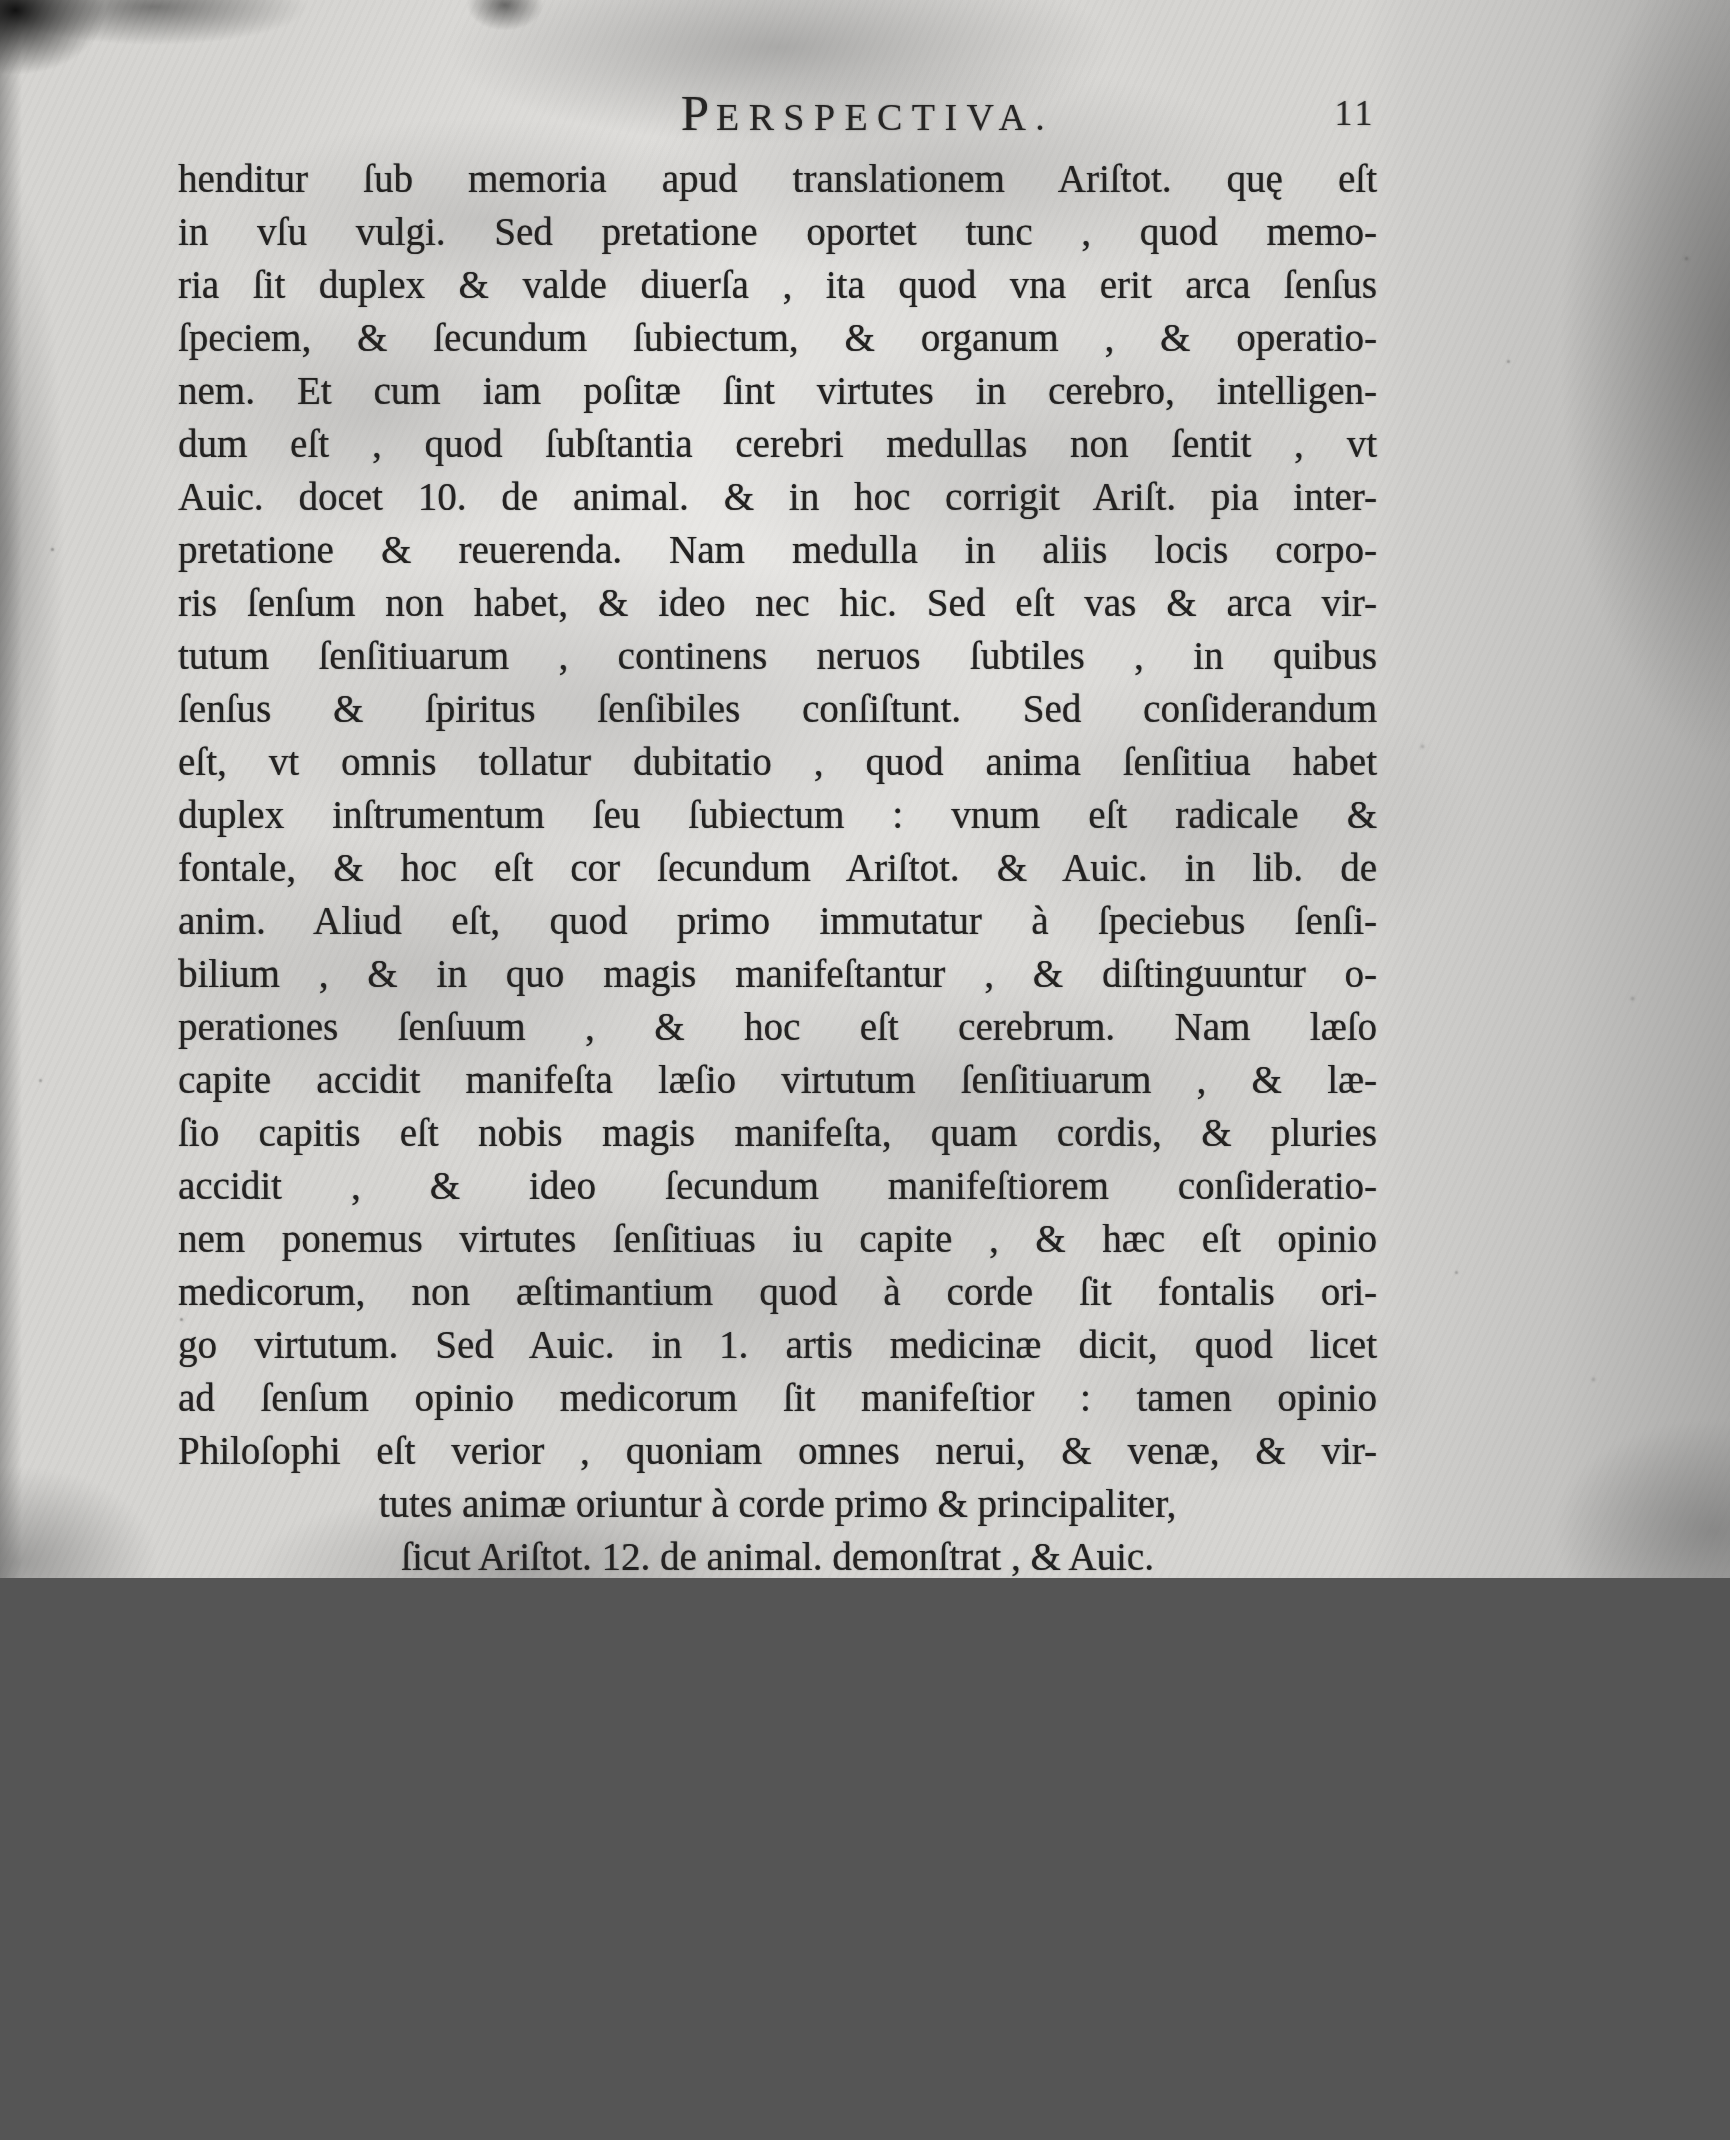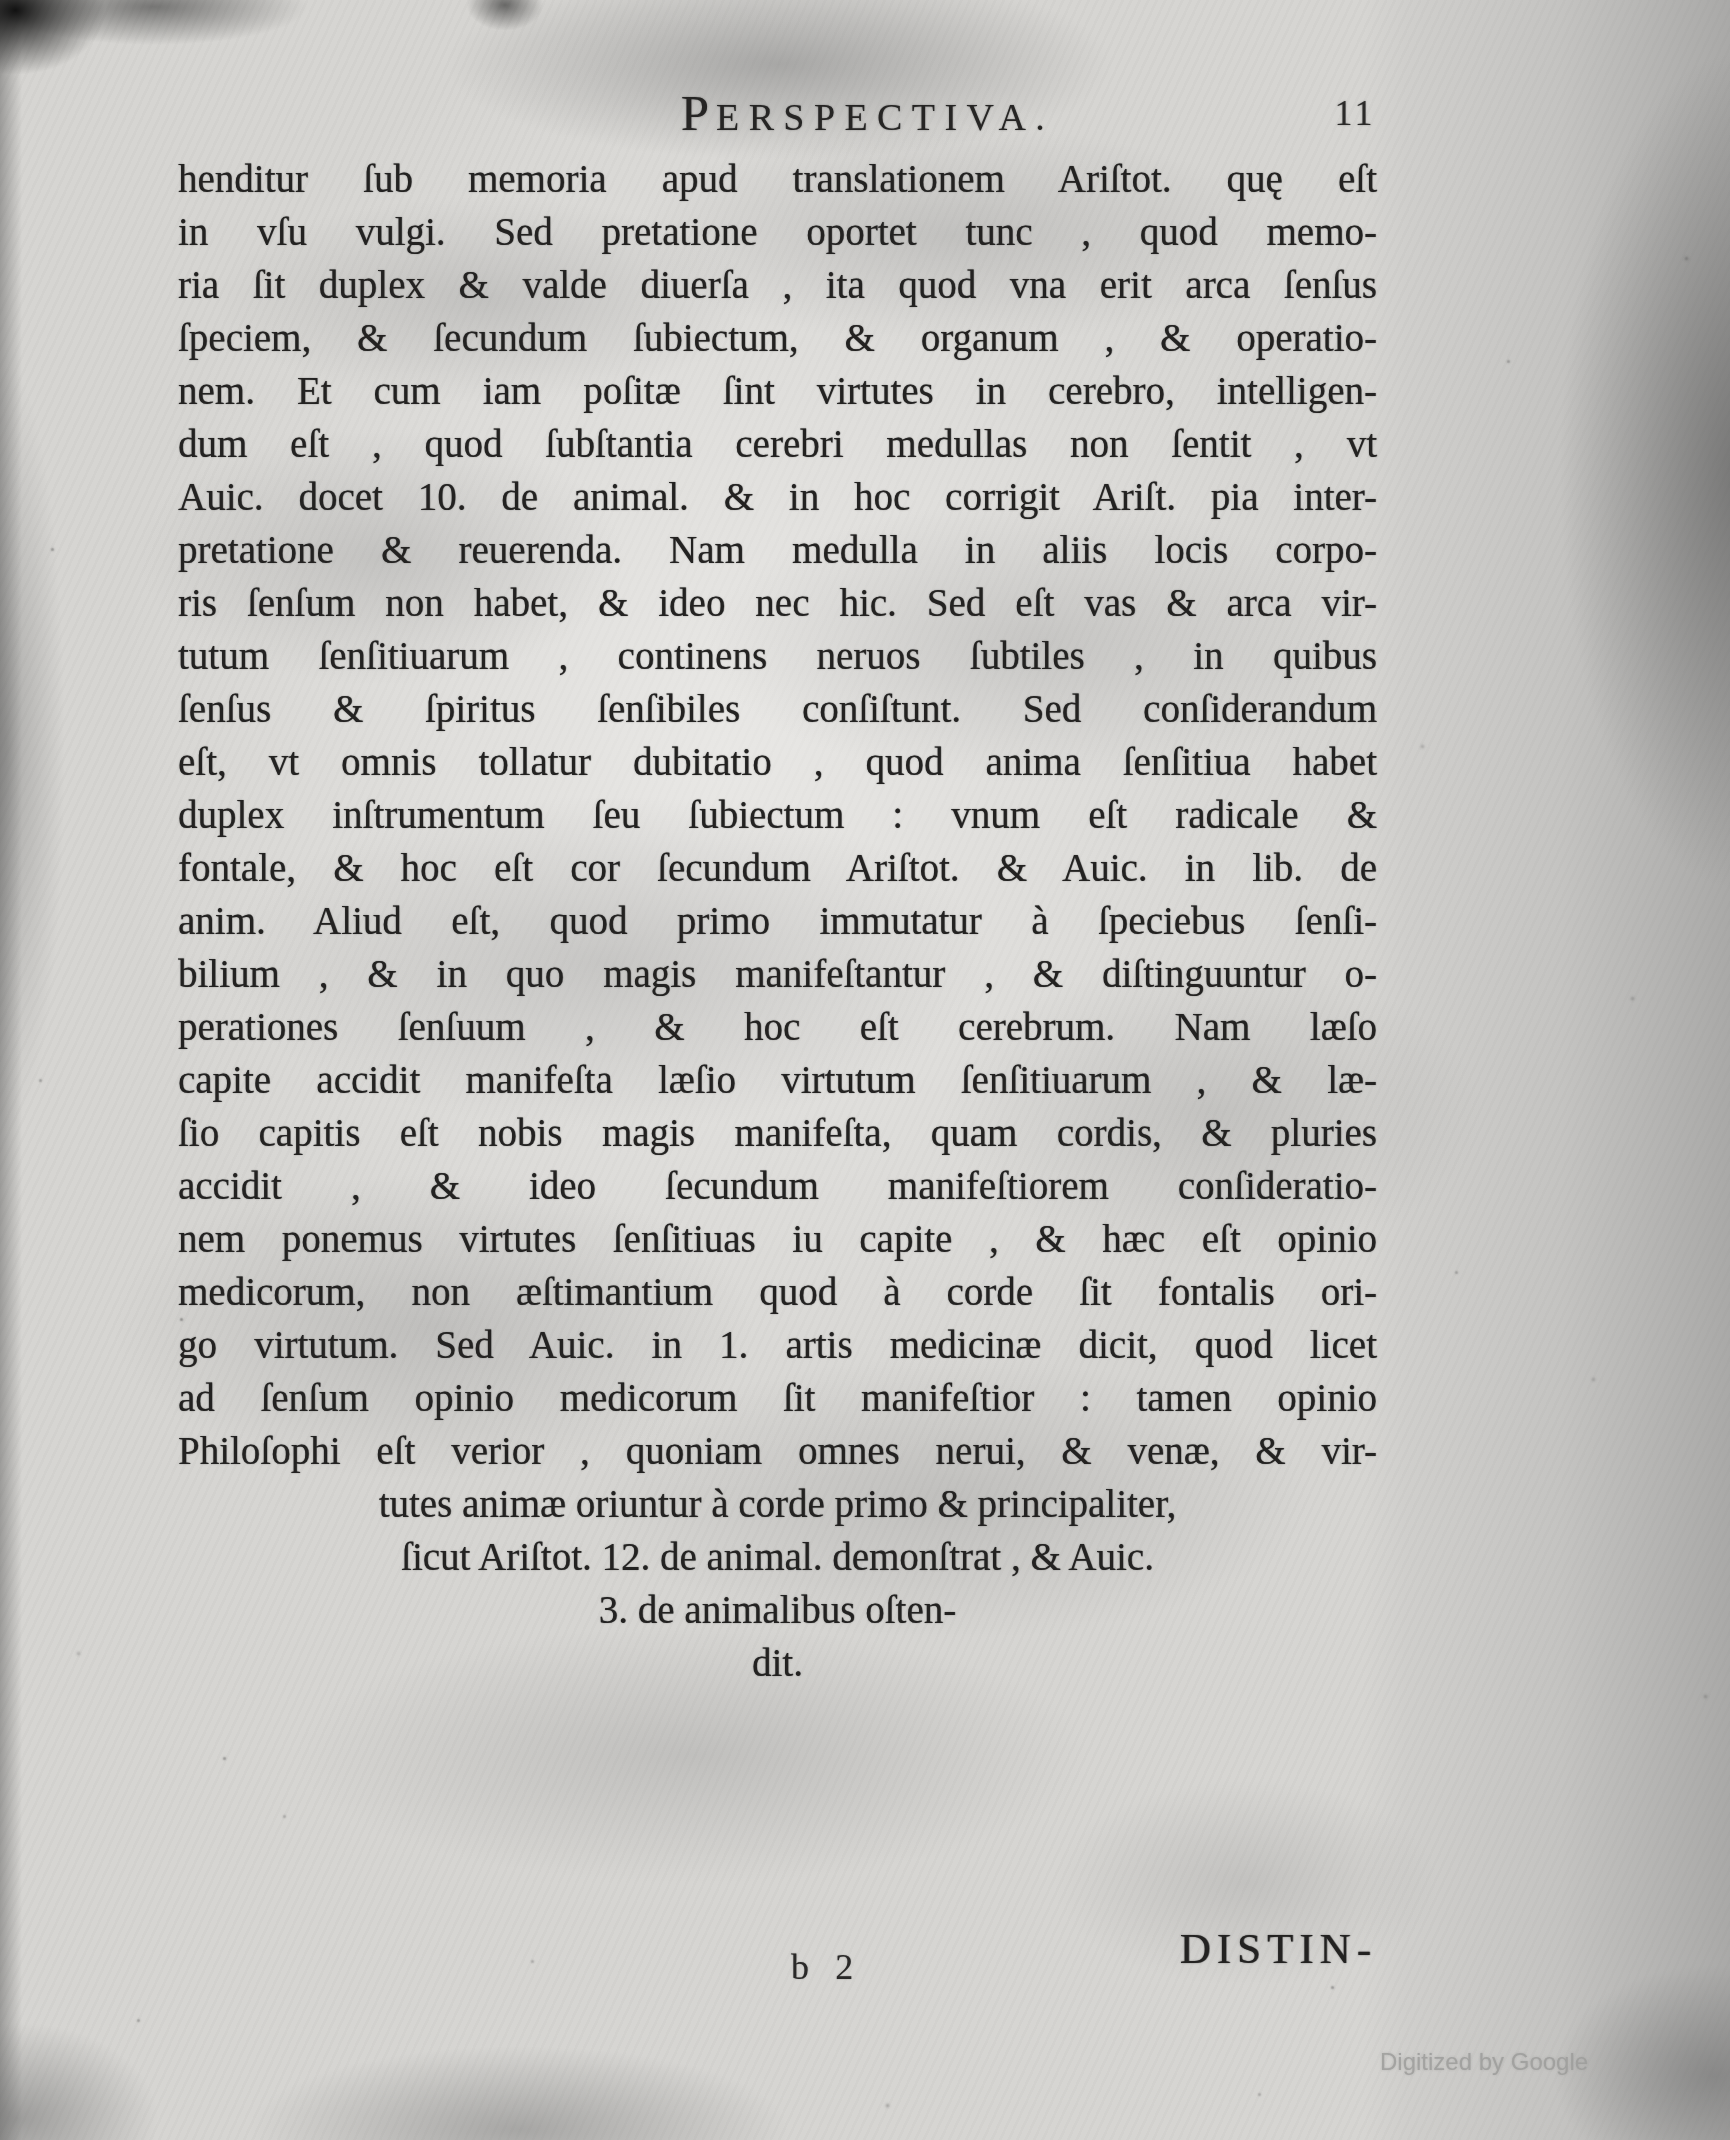--- a/index.html
+++ b/index.html
@@ -1,20 +1,20 @@
 <!DOCTYPE html>
 <html style="font-size:13.7px"><head>
 <meta charset="utf-8">
 <style>
   html, body { margin: 0; padding: 0; background: #555; }
 
   .scan {
     position: relative;
     width: 1731px;
-    height: 2140px;
+    height: 1578px;
     overflow: hidden;
     font-family: "Liberation Serif", serif;
     color: #222120;
     background-color: #d6d5d2;
     background-image:
       radial-gradient(120px 86px at 15.4px 10.3px, rgba(8,8,8,0.95), rgba(8,8,8,0) 75%),
       radial-gradient(205px 51px at 154px 6.8px, rgba(40,40,40,0.55), rgba(40,40,40,0) 75%),
       radial-gradient(51px 34px at 505px 5.1px, rgba(30,30,30,0.6), rgba(30,30,30,0) 75%),
       radial-gradient(445px 128px at 45% 3%, rgba(120,120,120,0.5), rgba(120,120,120,0) 75%),
       radial-gradient(257px 599px at 100.5% 22%, rgba(70,70,70,0.5), rgba(70,70,70,0) 70%),

